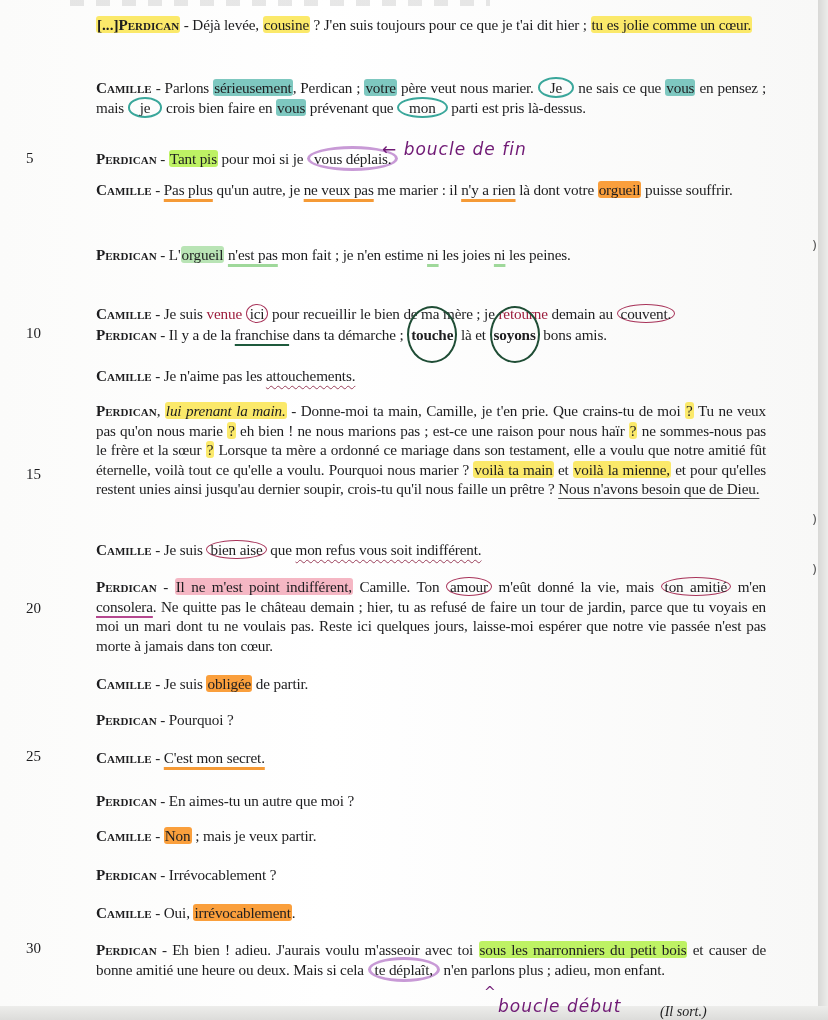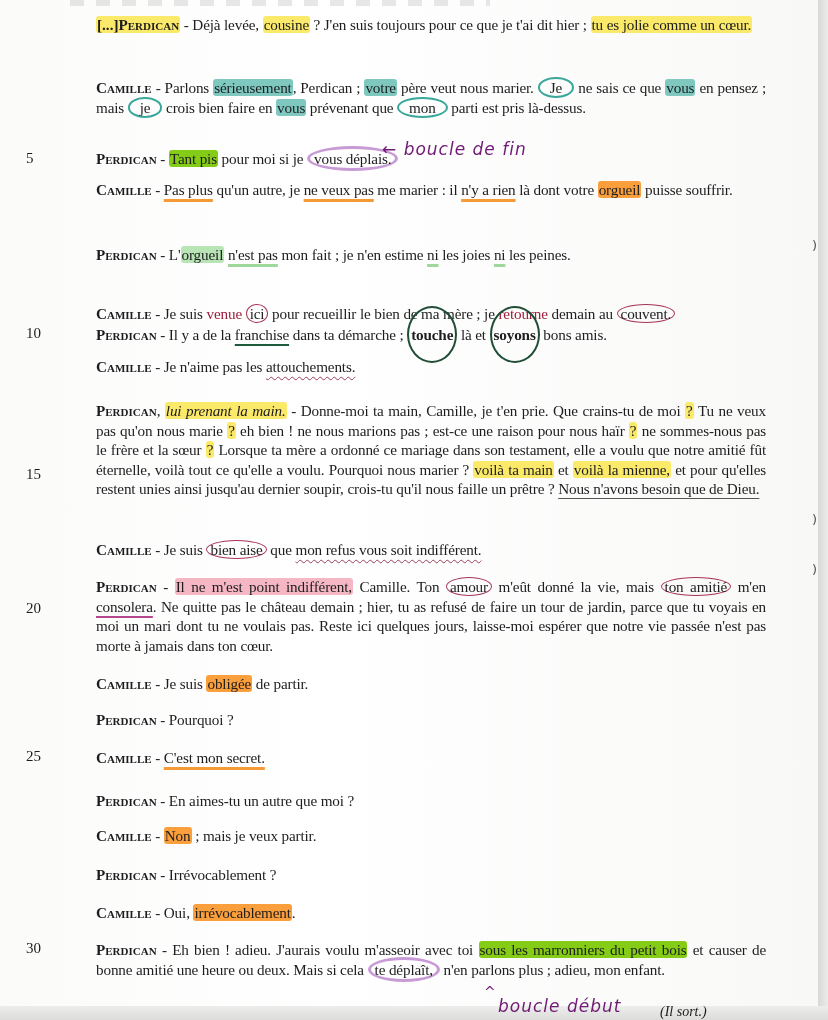--- a/index.html
+++ b/index.html
@@ -37,21 +37,21 @@
     .sp { font-variant: small-caps; font-weight: bold; letter-spacing: 0; }
     .lno {
       position: absolute; left: 26px; width: 26px; font-size: 15px;
       text-align: left;
     }
     
     .hl-y { background: #fbe96a; border-radius: 3px; padding: 0 1px; }
     .hl-o { background: #fa9f3c; border-radius: 3px; padding: 0 1px; }
     .hl-t { background: #7ec8c0; border-radius: 3px; padding: 0 1px; }
     .hl-g { background: #b9e4b5; border-radius: 3px; padding: 0 1px; }
-    .hl-p { background: #84cc16; border-radius: 3px; padding: 0 1px; }
+    .hl-p { background: #bef264; border-radius: 3px; padding: 0 1px; }
     .hl-r { background: #f5b7c4; border-radius: 3px; padding: 0 1px; }
     .ul-o { text-decoration: underline; text-decoration-color: #f59a36; text-decoration-thickness: 3px; text-underline-offset: 4px; }
     .ul-g { text-decoration: underline; text-decoration-color: #9fd89a; text-decoration-thickness: 3px; text-underline-offset: 4px; }
     .ul-dg { text-decoration: underline; text-decoration-color: #1e5a3c; text-decoration-thickness: 2px; text-underline-offset: 4px; }
     .ul-w { text-decoration: underline wavy; text-decoration-color: #9a3f5a; text-decoration-thickness: 1px; text-underline-offset: 4px; }
     .ul-p { text-decoration: underline; text-decoration-color: #b5478f; text-decoration-thickness: 2px; text-underline-offset: 4px; }
     .ul-k { text-decoration: underline; text-decoration-color: #555; text-decoration-thickness: 1px; text-underline-offset: 4px; }
     .txt-r { color: #9c1d3c; }
     .circ-t { border: 2px solid #3aa79b; border-radius: 50%; padding: 0 10px; }
     .circ-p { border: 3px solid #c89ad6; border-radius: 50%; padding: 1px 4px; }
@@ -104,21 +104,21 @@
 </div>
 
 <div class="rep" style="top:304px">
   <span class="sp">Camille</span><span> - </span><span>Je suis </span><span class="txt-r">venue</span><span> </span><span class="circ-r">ici</span><span> pour recueillir le bien de ma mère ; je </span><span class="txt-r">retourne</span><span> demain au </span><span class="circ-r">couvent.</span>
 </div>
 
 <div class="rep" style="top:325px">
   <span class="sp">Perdican</span><span> - </span><span>Il y a de la </span><span class="ul-dg">franchise</span><span> dans ta démarche ; </span><span class="circ-d">touche</span><span> là et </span><span class="circ-d">soyons</span><span> bons amis.</span>
 </div>
 
-<div class="rep" style="top:357px">
+<div class="rep" style="top:366px">
   <span class="sp">Camille</span><span> - </span><span>Je n'aime pas les </span><span class="ul-w">attouchements.</span>
 </div>
 
 <div class="rep" style="top:401px">
   <span class="sp">Perdican</span><span>, </span><i class="hl-y">lui prenant la main.</i><span> - </span><span>Donne-moi ta main, Camille, je t'en prie. Que crains-tu de moi </span><span class="hl-y">?</span><span> Tu ne veux pas qu'on nous marie </span><span class="hl-y">?</span><span> eh bien ! ne nous marions pas ; est-ce une raison pour nous haïr </span><span class="hl-y">?</span><span> ne sommes-nous pas le frère et la sœur </span><span class="hl-y">?</span><span> Lorsque ta mère a ordonné ce mariage dans son testament, elle a voulu que notre amitié fût éternelle, voilà tout ce qu'elle a voulu. Pourquoi nous marier ? </span><span class="hl-y">voilà ta main</span><span> et </span><span class="hl-y">voilà la mienne,</span><span> et pour qu'elles restent unies ainsi jusqu'au dernier soupir, crois-tu qu'il nous faille un prêtre ? </span><span class="ul-k">Nous n'avons besoin que de Dieu.</span>
 </div>
 
 <div class="rep" style="top:540px">
   <span class="sp">Camille</span><span> - </span><span>Je suis </span><span class="circ-r">bien aise</span><span> que </span><span class="ul-w">mon refus vous soit indifférent.</span>
 </div>

